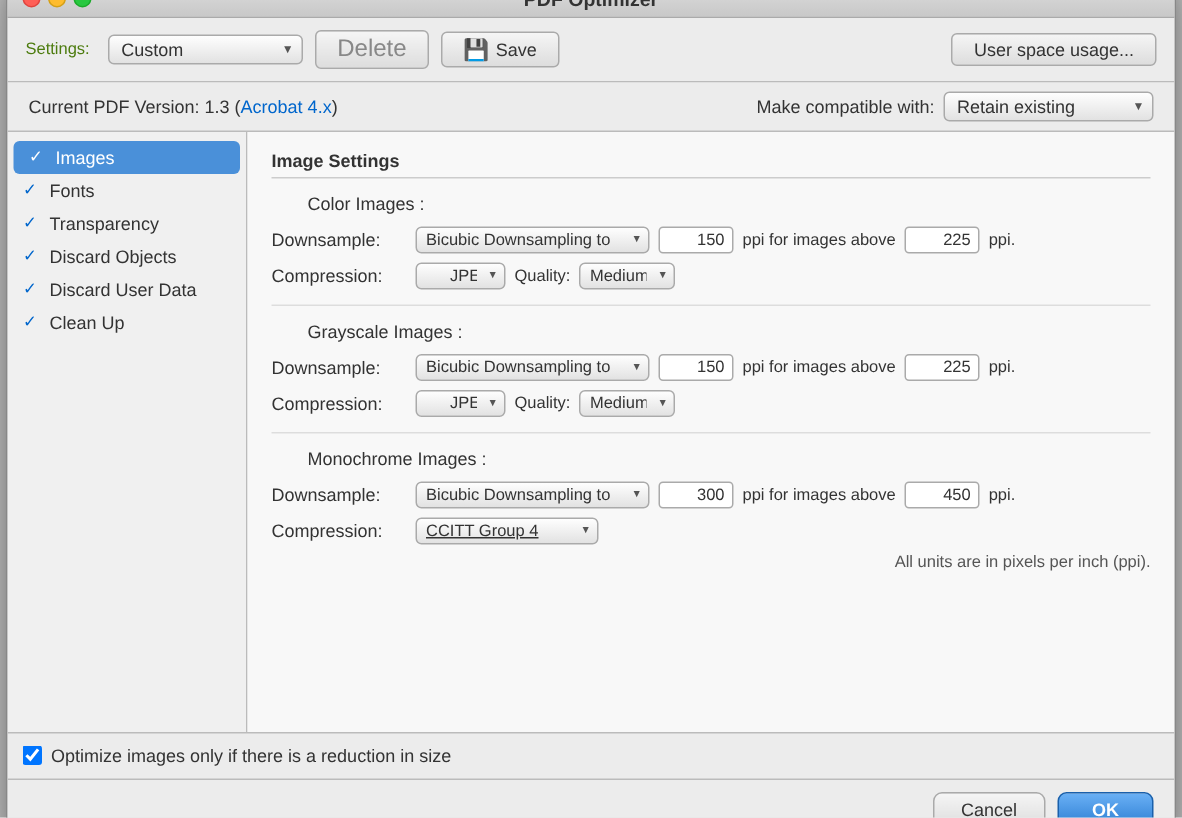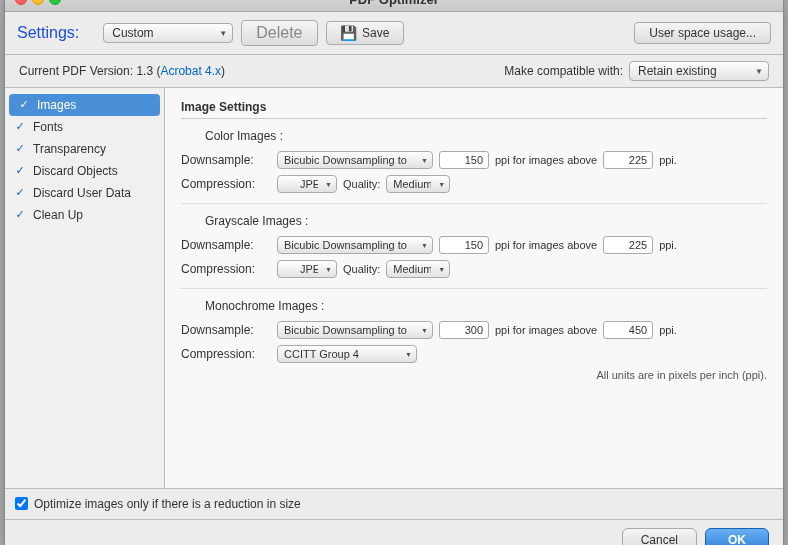--- a/index.html
+++ b/index.html
@@ -45,21 +45,21 @@
     .tl-max { background: #28c840; border: 1px solid #1aab29; }
 
     .top-bar {
       display: flex;
       align-items: center;
       padding: 8px 12px;
       gap: 8px;
       border-bottom: 1px solid #bbb;
       background: #ececec;
     }
-    .settings-label { color: #1d4ed8; font-size: 16px; margin-right: 16px; }
+    .settings-label { color: #4d7c0f; font-size: 11px; margin-right: 4px; }
     select.settings-select {
       appearance: none;
       -webkit-appearance: none;
       background: linear-gradient(to bottom, #fefefe, #e2e2e2);
       border: 1px solid #aaa;
       border-radius: 4px;
       padding: 2px 20px 2px 8px;
       font-size: 12px;
       color: #333;
       cursor: pointer;
@@ -478,21 +478,21 @@
           </select>
         </div>
         <input class="form-input" type="text" value="300" style="">
         <span class="form-text">ppi for images above</span>
         <input class="form-input" type="text" value="450" style="">
         <span class="form-text">ppi.</span>
       </div>
       <div class="form-row">
         <span class="form-label">Compression:</span>
         <div class="form-select-wrap">
-          <select class="form-select" style="width:140px;">
+          <select class="form-select" style="width:122px;text-decoration:underline;">
             <option>CCITT Group 4</option>
             <option>Off</option>
             <option>CCITT Group 3</option>
             <option>ZIP</option>
             <option>Run Length</option>
           </select>
         </div>
       </div>
 
       <div class="ppi-note">All units are in pixels per inch (ppi).</div>

